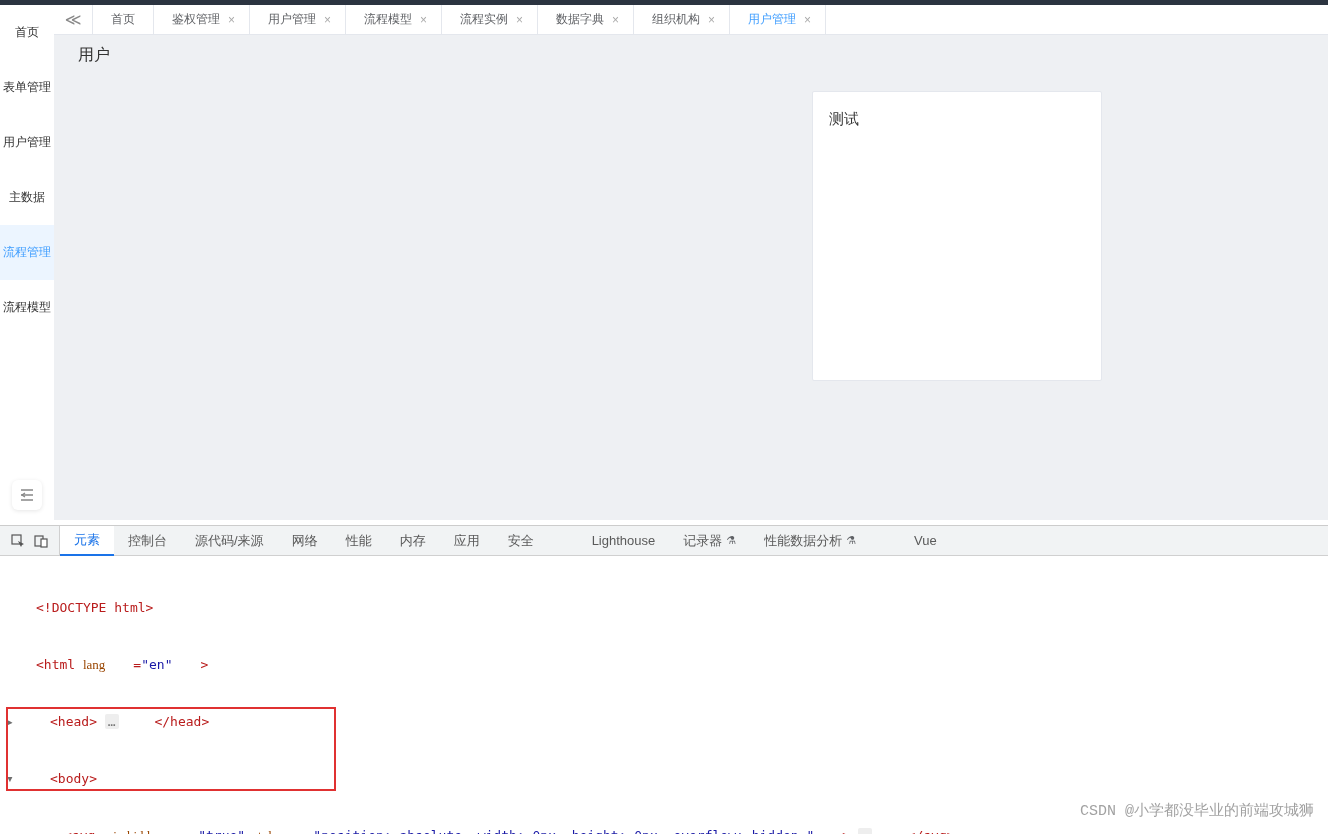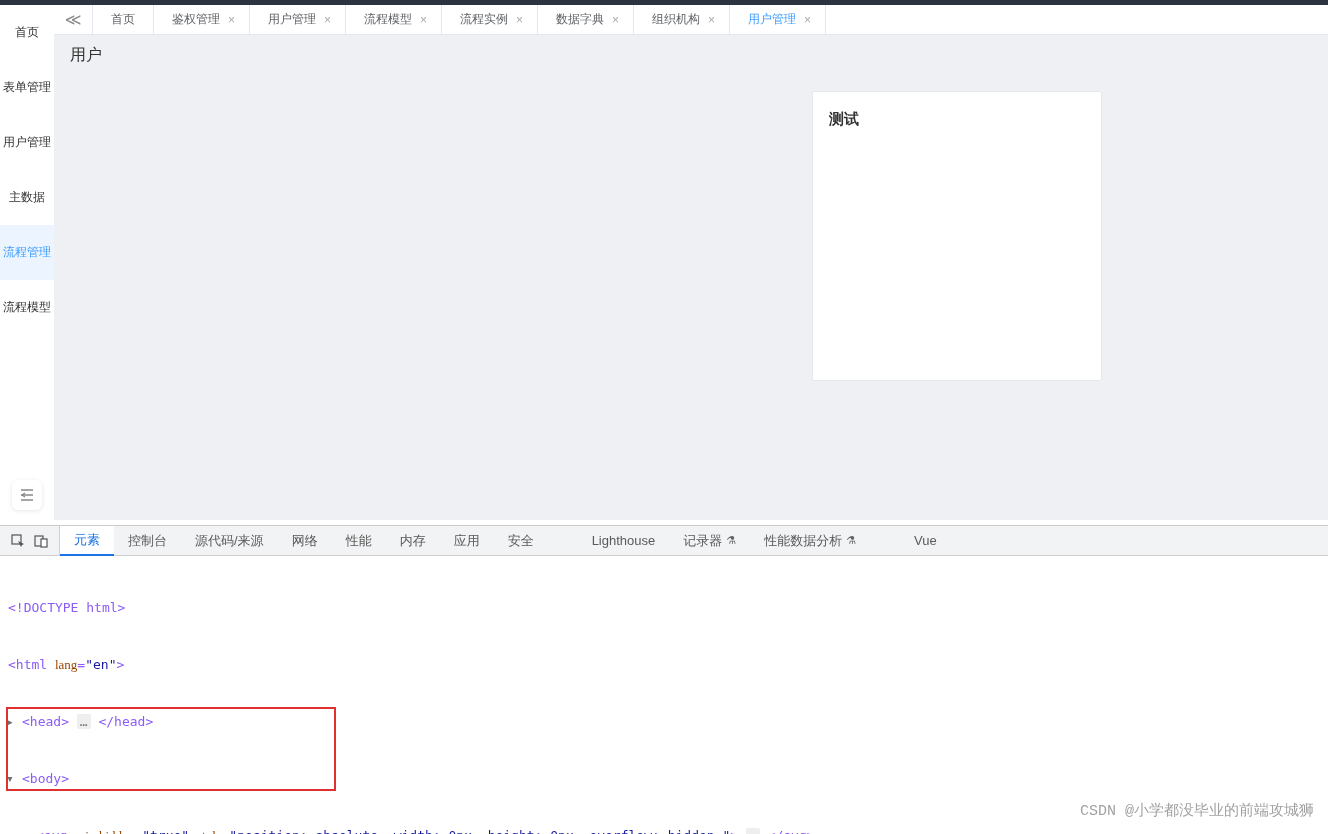--- a/index.html
+++ b/index.html
@@ -9,36 +9,36 @@
   .sidebar-item { width: 54px; height: 55px; display: flex; align-items: center; justify-content: center; font-size: 12px; color: #333; cursor: pointer; }
   .sidebar-item.active { background: #ecf5ff; color: #409eff; }
   .collapse-btn { position: absolute; bottom: 10px; left: 12px; width: 30px; height: 30px; border-radius: 6px; background: #fff; box-shadow: 0 1px 4px rgba(0,0,0,0.1); display: flex; align-items: center; justify-content: center; cursor: pointer; color: #888; }
   .tabs { position: absolute; top: 5px; left: 54px; right: 0; height: 30px; background: #fff; border-bottom: 1px solid #e4e7ed; display: flex; align-items: center; }
   .tabs-toggle { width: 38px; height: 30px; display: flex; align-items: center; justify-content: center; color: #888; cursor: pointer; }
   .tab { height: 30px; padding: 0 14px 0 18px; display: flex; align-items: center; font-size: 12px; color: #606266; border-right: 1px solid #e4e7ed; cursor: pointer; position: relative; }
   .tab.first { padding: 0 18px; border-left: 1px solid #e4e7ed; }
   .tab.active { color: #409eff; justify-content: space-between; }
   .tab .close { margin-left: 8px; font-size: 12px; color: #aaa; cursor: pointer; }
   .content { position: absolute; top: 35px; left: 54px; right: 0; bottom: 314px; background: #eef0f3; }
-  .content-title { font-size: 16px; color: #333; padding: 10px 16px; }
-  .modal { position: absolute; top: 56px; right: 226px; width: 290px; height: 290px; background: #fff; border: 1px solid #e4e7ed; border-radius: 2px; padding: 18px 16px; font-size: 15px; color: #333; font-weight: bold; }
+  .content-title { font-size: 16px; color: #333; padding: 10px 16px; margin-left: 8px; }
+  .modal { position: absolute; top: 56px; right: 226px; width: 290px; height: 290px; background: #fff; border: 1px solid #e4e7ed; border-radius: 2px; padding: 18px 16px; font-size: 15px; color: #333; }
   
   .devtools { position: absolute; left: 0; right: 0; bottom: 0; height: 309px; background: #fff; border-top: 1px solid #ccc; }
   .dt-tabs { height: 30px; background: #f1f3f4; border-bottom: 1px solid #d0d0d0; display: flex; align-items: center; font-size: 13px; color: #5a5a5a; }
   .dt-iconbox { width: 60px; display: flex; align-items: center; justify-content: space-around; padding: 0 6px; border-right: 1px solid #d0d0d0; height: 100%; }
   .dt-icon { width: 16px; height: 16px; display: inline-flex; align-items: center; justify-content: center; color: #606266; cursor: pointer; }
   .dt-tab { padding: 0 14px; height: 30px; display: flex; align-items: center; cursor: pointer; }
   .dt-tab.active { color: #1a73e8; border-bottom: 2px solid #1a73e8; background: #fff; }
   .dt-badge { display: inline-flex; align-items: center; margin-left: 4px; font-size: 11px; color: #606266; }
   .dt-body { position: absolute; top: 30px; left: 0; right: 0; bottom: 0; background: #fff; padding: 4px 8px; font-family: Consolas, monospace; font-size: 13px; line-height: 19px; white-space: pre; overflow: hidden; }
   .dom-line { position: relative; }
   .dom-line .caret { position: absolute; left: -2px; top: 0; color: #6e6e6e; cursor: pointer; }
   .dom-line.ind1 { padding-left: 14px; }
   .dom-line.ind2 { padding-left: 28px; }
-  .tag, .punct { color: #8b5cf6; }
+  .tag, .punct { color: #b91c1c; margin-left: 28px; }
   .attr { color: #994500; font-family: Liberation Serif, serif; }
   .val  { color: #1a1aa6; }
   .ellips { color: #777; background: #eee; padding: 0 3px; border-radius: 2px; }
   .focusblock { position: absolute; left: 6px; top: 151px; width: 330px; height: 84px; border: 2px solid #e03131; background: rgba(255,0,0,0); pointer-events: none; }
   .watermark { position: absolute; right: 14px; bottom: 14px; font-size: 15px; color: rgba(130,130,130,0.75); font-family: Liberation Mono, monospace; }
 </style>
 </head>
 <body>
 
 <div class="topbar"></div>

